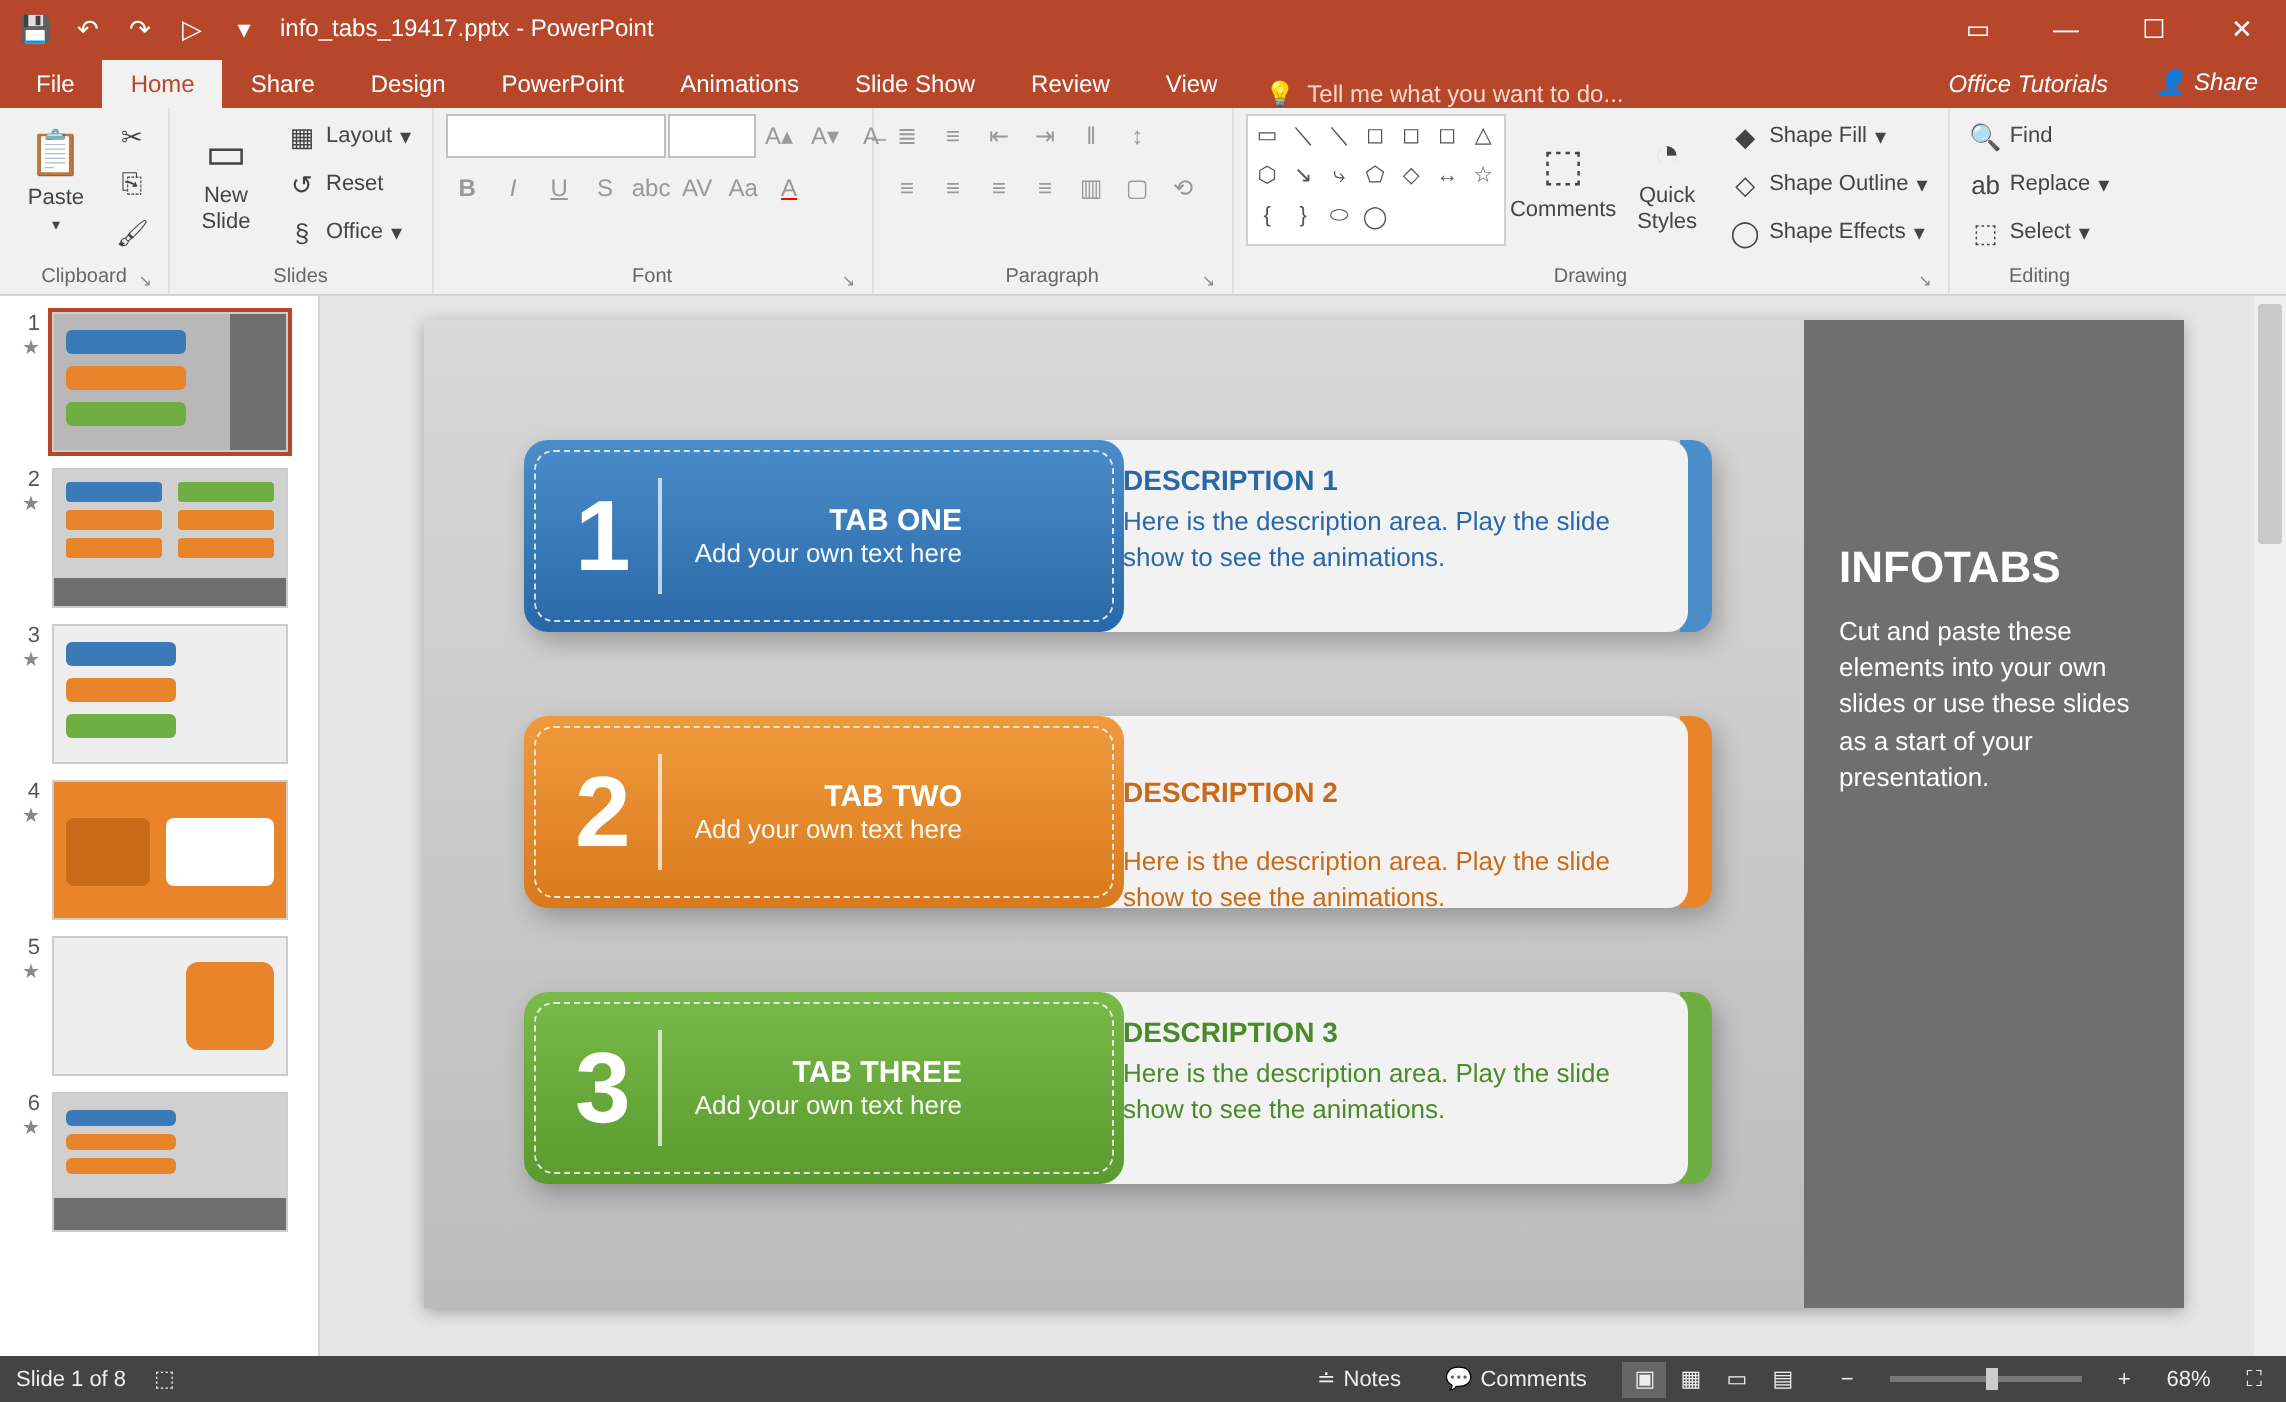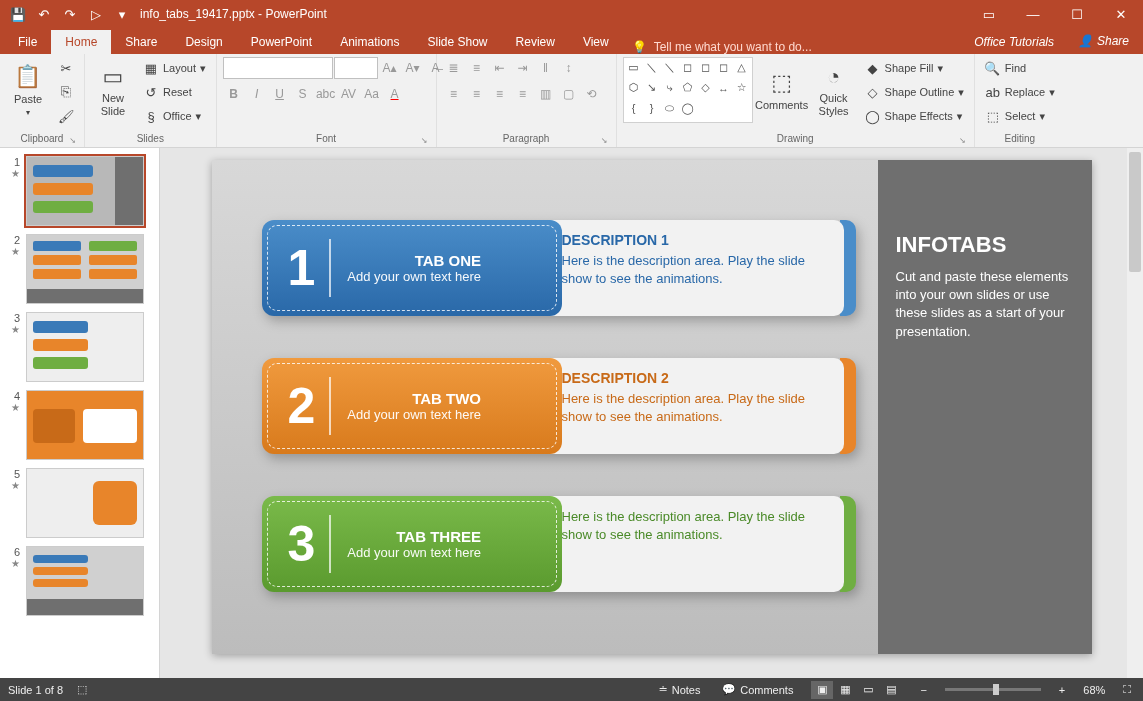--- a/index.html
+++ b/index.html
@@ -48,39 +48,39 @@
 .thumb-star { font-size: 10px; color: #888; }
 .thumb-numcol { display:flex; flex-direction:column; align-items:flex-end; }
 .thumb-img { width: 118px; height: 70px; border: 1px solid #ccc; background: #b8b8b8; position: relative; overflow: hidden; }
 .thumb-img.active { outline: 2px solid #b7472a; }
 .thumb-bar { position:absolute; left:6px; height:12px; border-radius:3px; }
 
 
 .canvas-wrap { flex: 1; display: flex; align-items: flex-start; justify-content: center; padding: 12px 8px; overflow: auto; position:relative; }
 .slide { width: 880px; height: 494px; background: linear-gradient(#d8d8d8,#bcbcbc); box-shadow: 0 2px 8px rgba(0,0,0,0.3); display: flex; }
 .slide-main { flex: 1; padding: 60px 20px 20px 50px; display: flex; flex-direction: column; gap: 42px; }
-.slide-side { width: 214px; background: #6f6f6f; color: #fff; padding: 72px 18px 0; }
+.slide-side { width: 190px; background: #6f6f6f; color: #fff; padding: 111px 18px 0; }
 .slide-side h2 { font-size: 22px; font-weight: bold; margin-bottom: 10px; }
 .slide-side p { font-size: 13px; line-height: 1.4; }
 
 .infotab { display: flex; align-items: stretch; height: 96px; filter: drop-shadow(3px 5px 6px rgba(0,0,0,0.25)); }
 .tab-left { width: 300px; border-radius: 12px; position: relative; display: flex; align-items: center; color: #fff; padding: 0 20px 0 12px; }
 .tab-left::before { content:""; position:absolute; inset:5px; border:1px dashed rgba(255,255,255,0.8); border-radius:10px; pointer-events:none; }
 .tab-num { font-size: 50px; font-weight: bold; padding: 0 14px; border-right: 2px solid rgba(255,255,255,0.7); margin-right: 16px; }
 .tab-titles h4 { font-size: 15px; font-weight: bold; text-align: right; }
 .tab-titles p { font-size: 13px; opacity: 0.95; }
 .tab-blue { background: linear-gradient(#4a8dc9,#2968a8); }
 .tab-orange { background: linear-gradient(#f09a3e,#d87a1c); }
 .tab-green { background: linear-gradient(#7aba4a,#5a9a2e); }
 .desc { flex: 0 0 300px; background: #f2f2f2; border-radius: 0 10px 10px 0; padding: 12px 18px; position: relative; margin-left: -18px; z-index:-1; }
 .desc::before { content:""; position:absolute; left:-18px; top:50%; width:36px; height:36px; background:#fff; border-radius:50%; transform:translateY(-50%); }
 .desc h5 { font-size: 14px; font-weight: bold; margin-bottom: 4px; }
 .desc p { font-size: 13px; line-height: 1.35; }
 .d-blue h5,.d-blue p{color:#2968a8;} .accent-blue{background:#4a8dc9;}
-.d-orange h5,.d-orange p{color:#c86a18;} .accent-orange{background:#e8852a;}
+.d-orange h5,.d-orange p{color:#c86a18;margin-top:18px;} .accent-orange{background:#e8852a;}
 .d-green h5,.d-green p{color:#4a8a28;} .accent-green{background:#6fae42;}
 .accent { width: 16px; border-radius: 0 10px 10px 0; margin-left:-4px; z-index:-2; }
 
 
 .statusbar { height: 23px; background: #444; color: #eee; display: flex; align-items: center; font-size: 11px; padding: 0 8px; gap: 14px; }
 .statusbar .spacer { flex: 1; }
 .sb-btn { display: flex; align-items: center; gap: 4px; cursor: pointer; padding: 0 4px; }
 .view-btns { display: flex; gap: 1px; }
 .view-btn { width: 22px; height: 18px; display:flex; align-items:center; justify-content:center; cursor:pointer; }
 .view-btn.active { background: #666; }
@@ -391,20 +391,21 @@
         </div>
         <div class="infotab">
           <div class="tab-left tab-green">
             <div class="tab-num">3</div>
             <div class="tab-titles">
               <h4>TAB THREE</h4>
               <p>Add your own text here</p>
             </div>
           </div>
           <div class="desc d-green">
+            <h5>DESCRIPTION 3</h5>
             <p>Here is the description area. Play the slide show to see the animations.</p>
           </div>
           <div class="accent accent-green"></div>
         </div>
       </div>
       <div class="slide-side">
         <h2>INFOTABS</h2>
         <p>Cut and paste these elements into your own slides or use these slides as a start of your presentation.</p>
       </div>
     </div>

